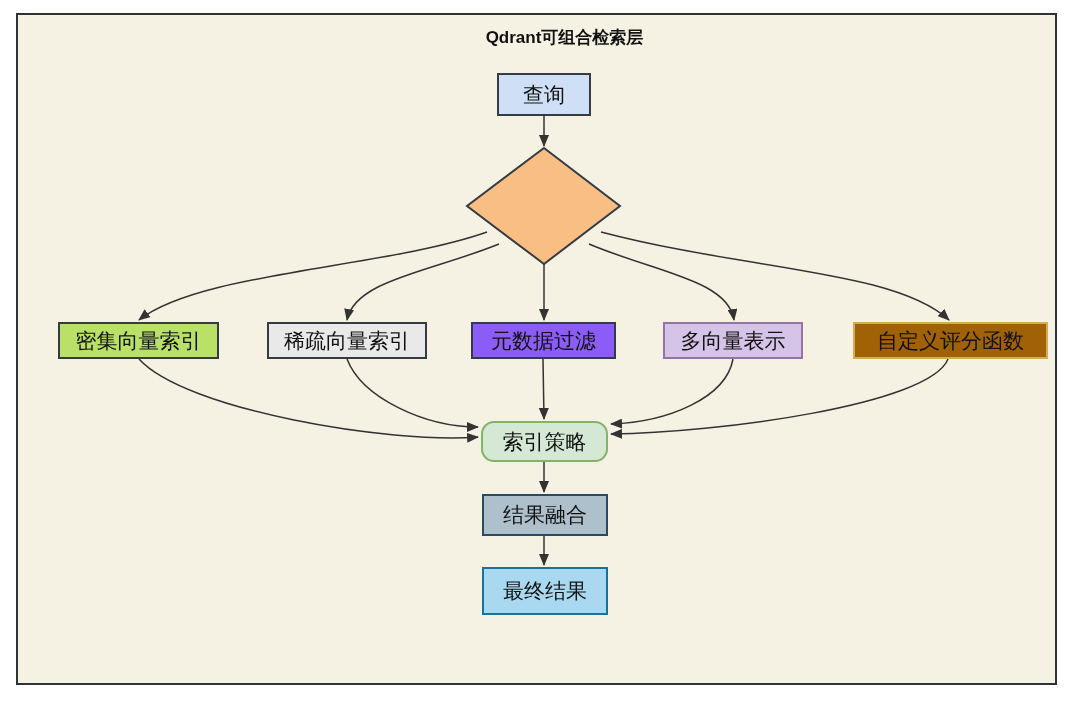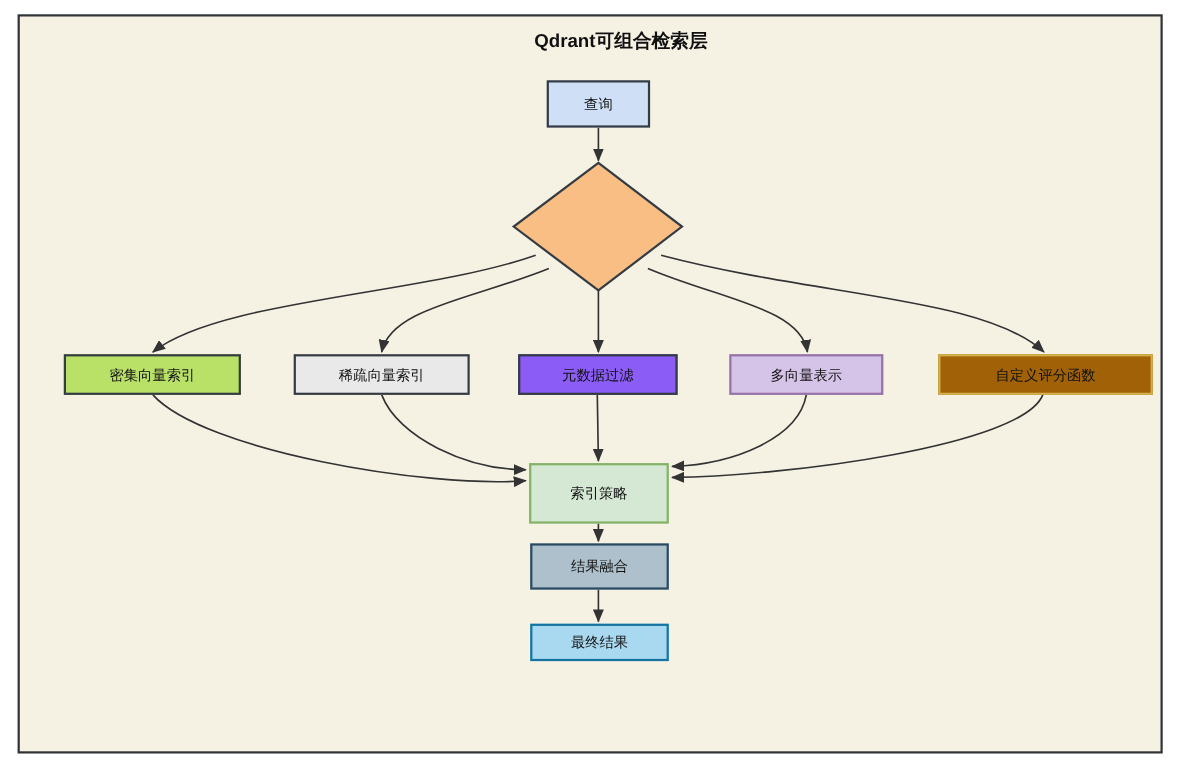--- a/index.html
+++ b/index.html
@@ -43,34 +43,34 @@
     width: 1073px;
     height: 702px;
     pointer-events: none;
   }
   .node {
     position: absolute;
     box-sizing: border-box;
     display: flex;
     align-items: center;
     justify-content: center;
-    font-size: 13px;
+    font-size: 21px;
     color: #111111;
     white-space: nowrap;
     border: 2px solid #343b42;
   }
   .node-query        { left: 497px; top: 73px;  width: 94px;  height: 43px; background: #cfe0f6; }
   .node-dense        { left: 58px;  top: 322px; width: 161px; height: 37px; background: #b9e168; }
   .node-sparse       { left: 267px; top: 322px; width: 160px; height: 37px; background: #e9e9e9; }
   .node-metadata     { left: 471px; top: 322px; width: 145px; height: 37px; background: #8b5cf6; }
   .node-multivector  { left: 663px; top: 322px; width: 140px; height: 37px; background: #d6c3e8; border-color: #9673a6; }
   .node-scoring      { left: 853px; top: 322px; width: 195px; height: 37px; background: #a16207; border-color: #d2ae4c; }
-  .node-strategy     { left: 481px; top: 421px; width: 127px; height: 55px; background: #d5e8d4; border-color: #82b366; }
+  .node-strategy     { left: 481px; top: 421px; width: 127px; height: 41px; background: #d5e8d4; border-color: #82b366; border-radius: 13px; }
   .node-fusion       { left: 482px; top: 494px; width: 126px; height: 42px; background: #aec0cc; border-color: #2a4a63; }
-  .node-final        { left: 482px; top: 567px; width: 126px; height: 34px; background: #a9d9f0; border-color: #13749f; }
+  .node-final        { left: 482px; top: 567px; width: 126px; height: 48px; background: #a9d9f0; border-color: #13749f; }
   .node-selector-label {
     position: absolute;
     left: 464px;
     top: 190px;
     width: 160px;
     height: 32px;
     display: flex;
     align-items: center;
     justify-content: center;
     font-size: 17px;

